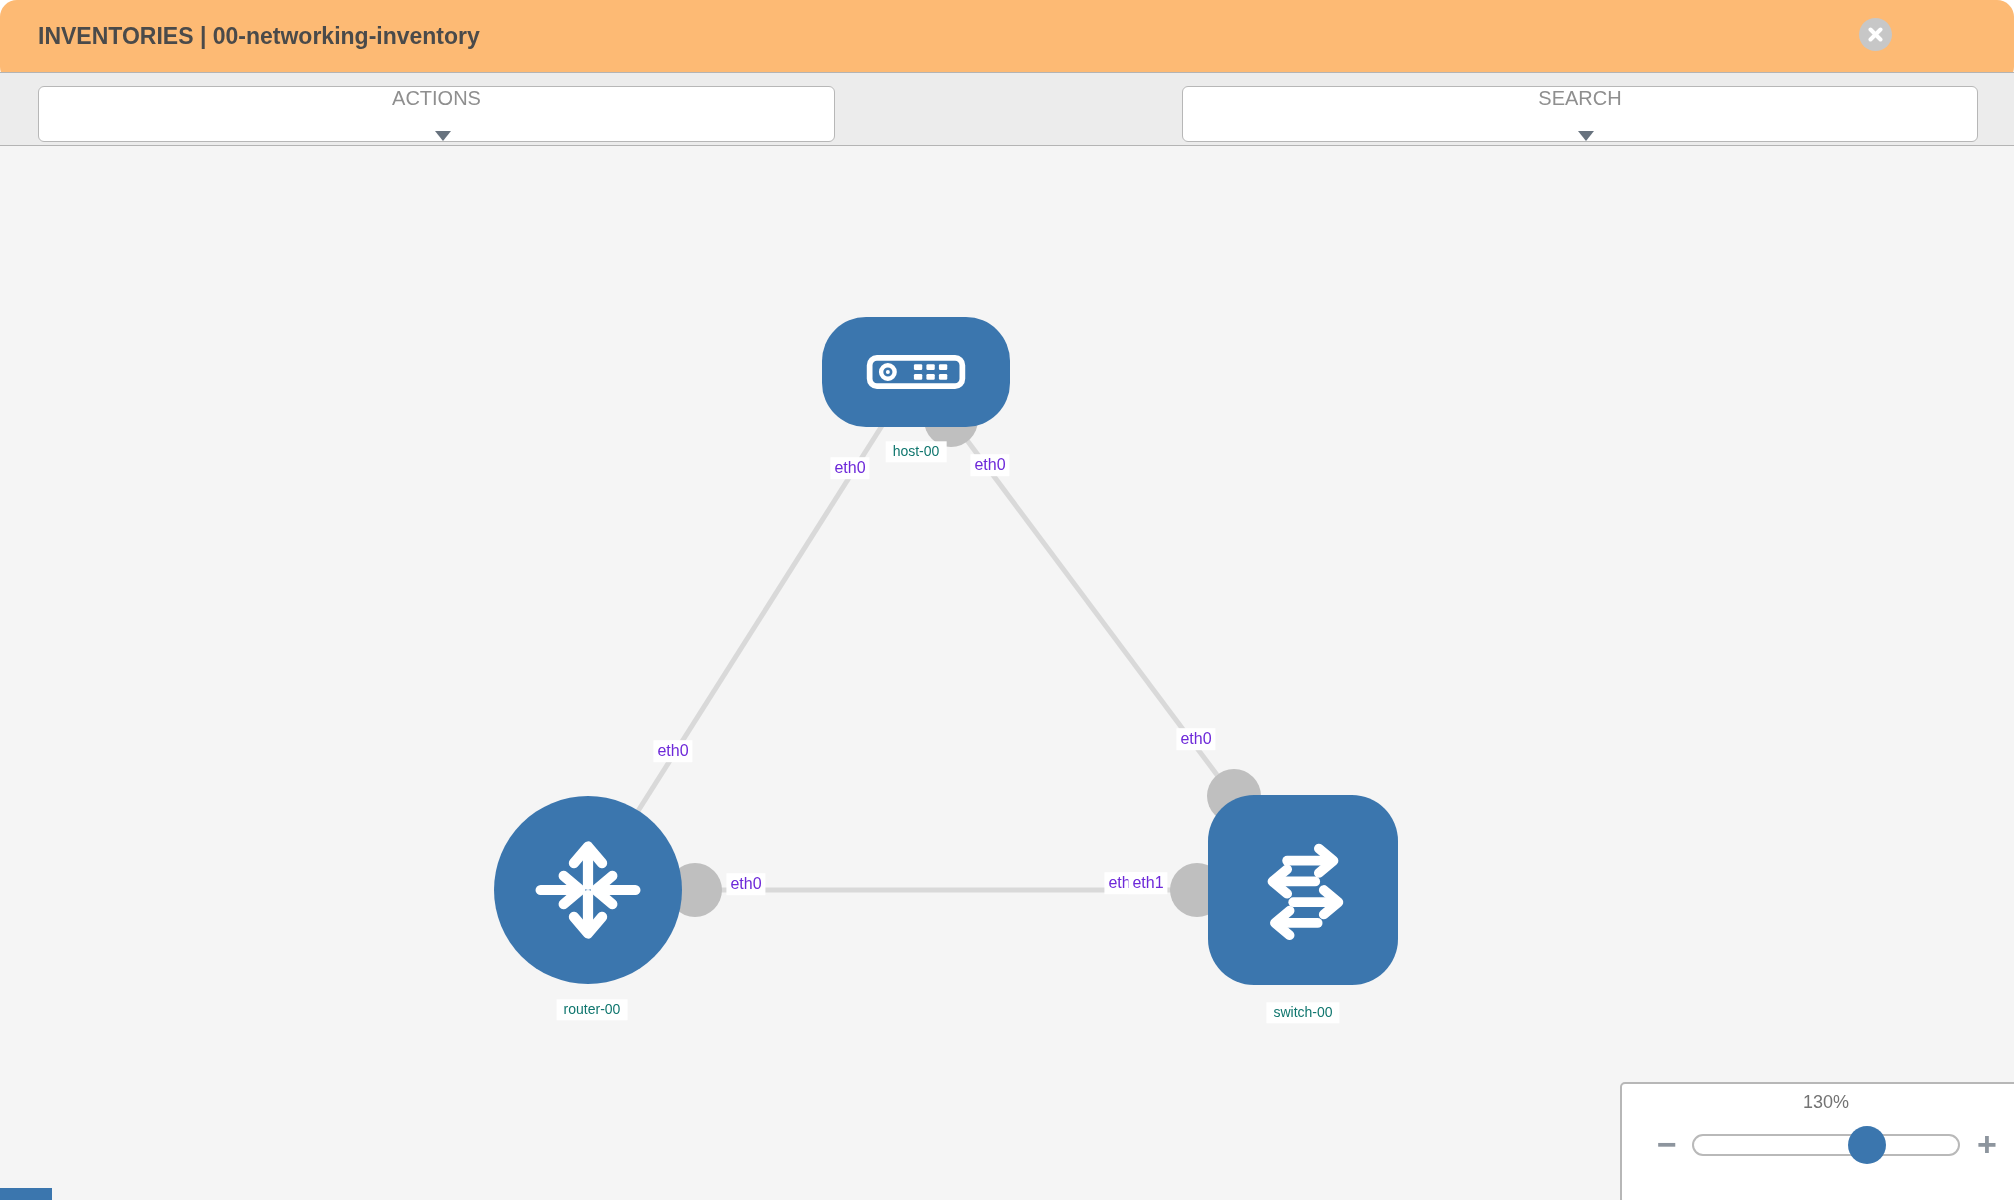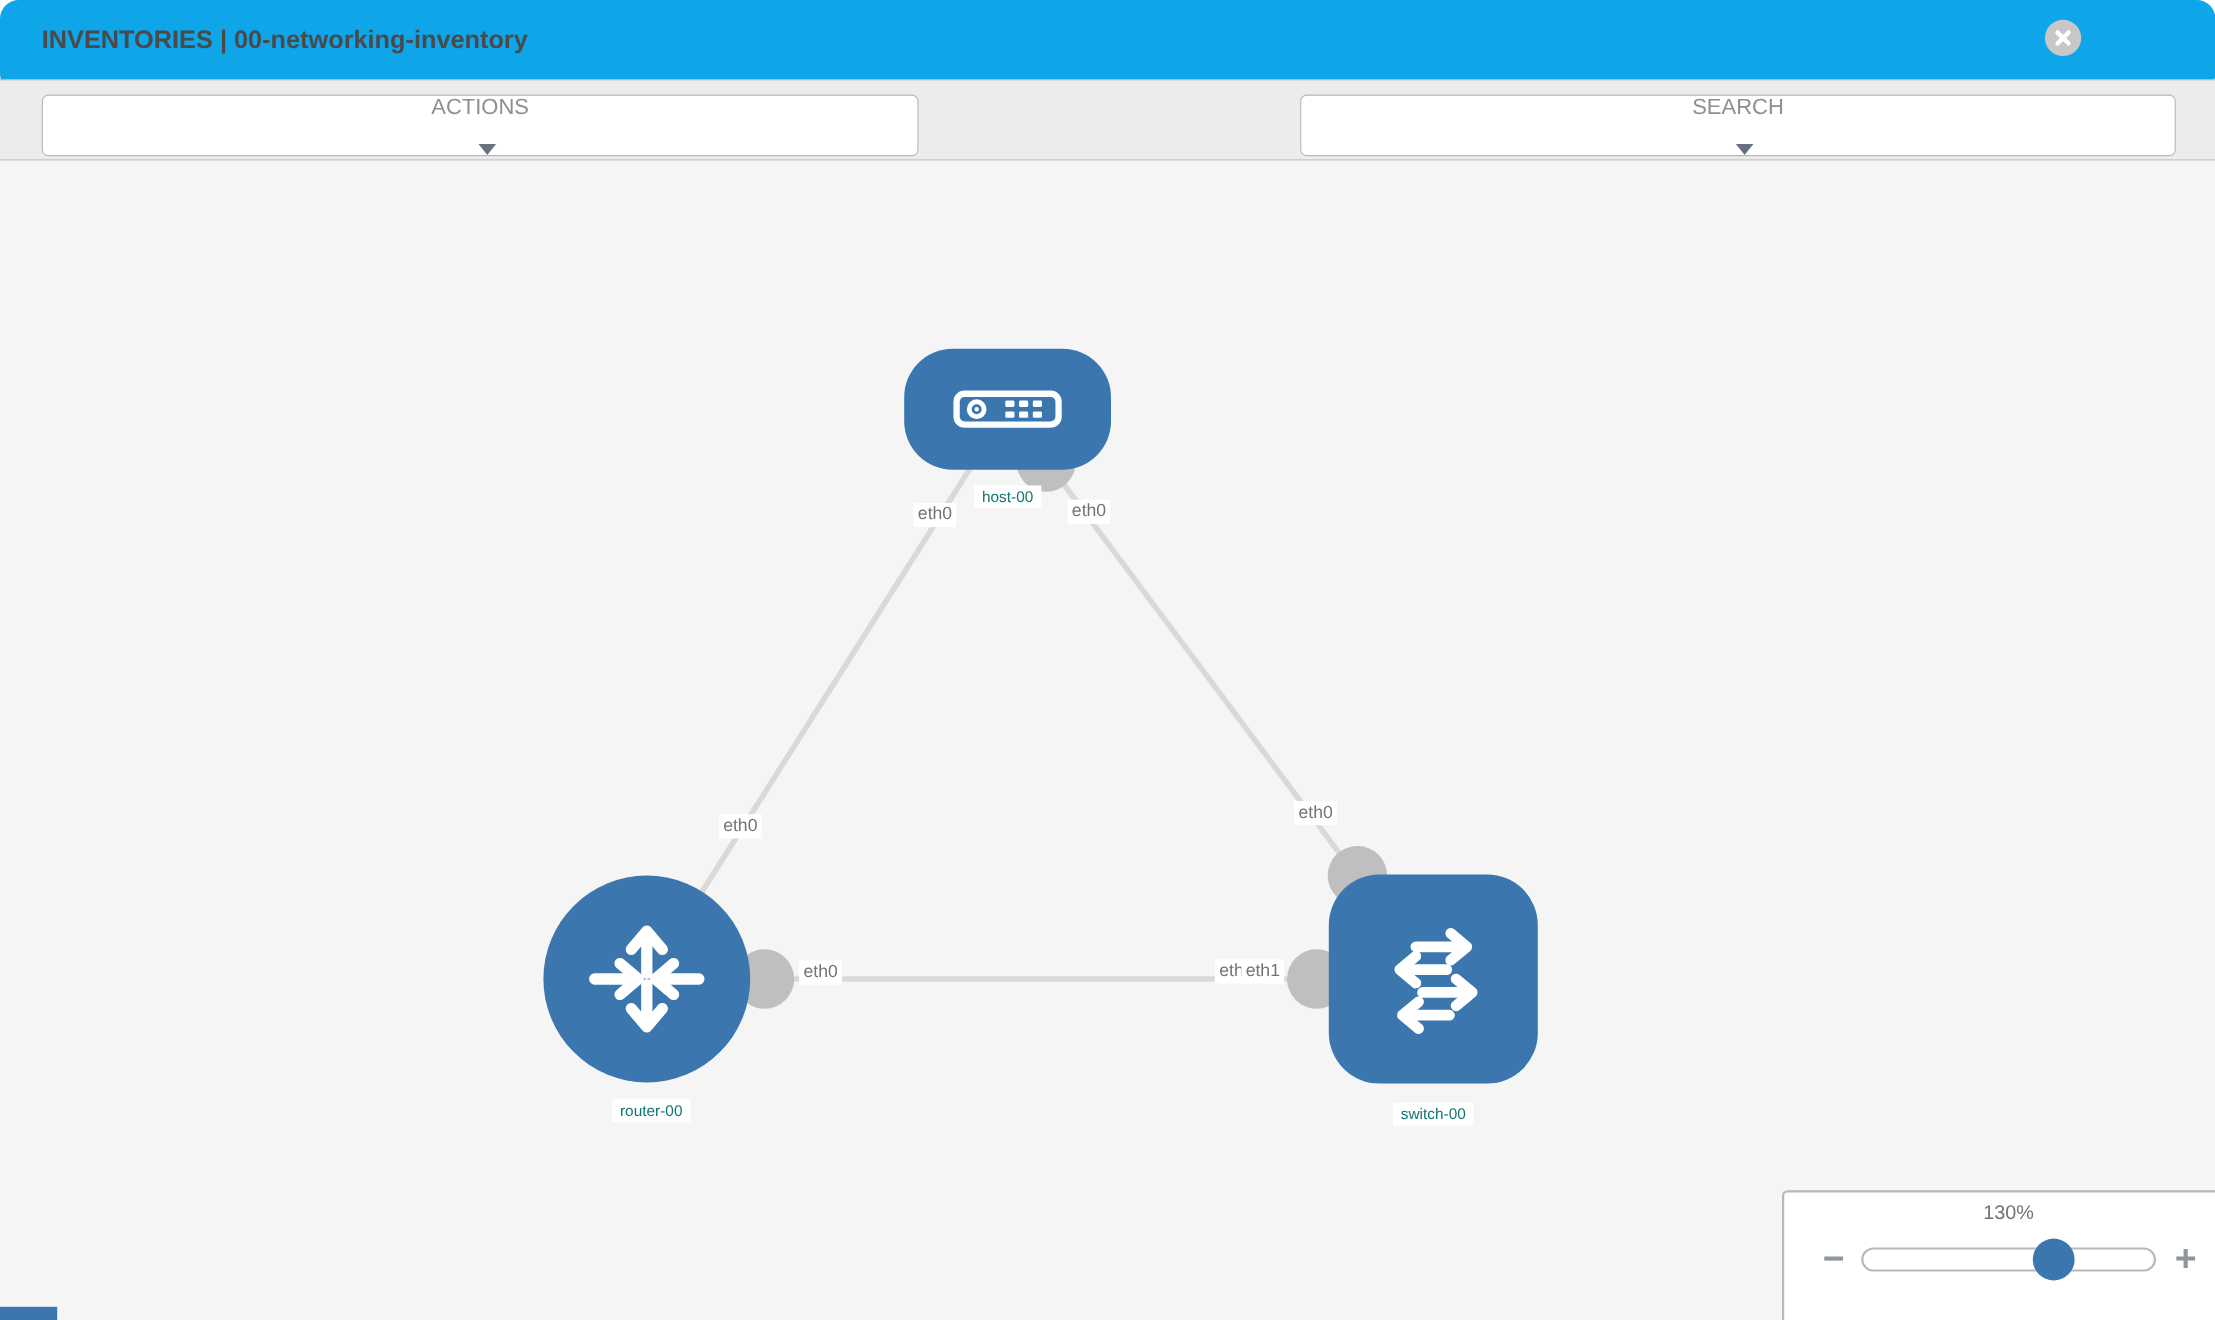--- a/index.html
+++ b/index.html
@@ -15,21 +15,21 @@
   }
   *{box-sizing:border-box;}
   html,body{margin:0;padding:0;}
   body{
     width:2014px;height:1200px;position:relative;overflow:hidden;
     background:#fff;
     font-family:"Liberation Sans","DejaVu Sans",sans-serif;
     color:var(--text-dark);
   }
   
-  .header{position:absolute;left:0;top:0;width:2014px;height:84px;background:#0ea5e9;border-radius:17px;}
+  .header{position:absolute;left:0;top:0;width:2014px;height:84px;background:#fdba74;border-radius:17px;}
   .page-title{
     position:absolute;left:38px;top:0;height:72px;line-height:72px;
     font-size:23px;font-weight:bold;color:#4a4a4a;white-space:nowrap;
   }
   .close-btn{
     position:absolute;left:1859px;top:18px;width:33px;height:33px;border-radius:50%;
     background:#c7c7c7;display:flex;align-items:center;justify-content:center;cursor:pointer;
   }
   
   .toolbar{
@@ -61,21 +61,21 @@
   .node.host{border-radius:44px;}
   .node.router{border-radius:50%;}
   .node.switch{border-radius:46px;}
   .node-label{
     position:absolute;z-index:4;transform:translate(-50%,-50%);
     background:#fff;color:#0f766e;font-size:14px;line-height:1.1;
     padding:3px 7px;white-space:nowrap;text-align:center;
   }
   .iface-label{
     position:absolute;z-index:4;transform:translate(-50%,-50%);
-    background:#fff;color:#737373;font-size:16px;line-height:1.1;
+    background:#fff;color:#6d28d9;font-size:16px;line-height:1.1;
     padding:2px 4px;white-space:nowrap;
   }
   
   .zoom-panel{
     position:absolute;left:1620px;top:1082px;right:-4px;bottom:-4px;
     background:#fff;border:2px solid var(--border-gray);border-radius:5px;z-index:5;
   }
   .zoom-value{
     position:absolute;left:70px;top:8px;width:268px;text-align:center;
     font-size:18px;color:#737373;

